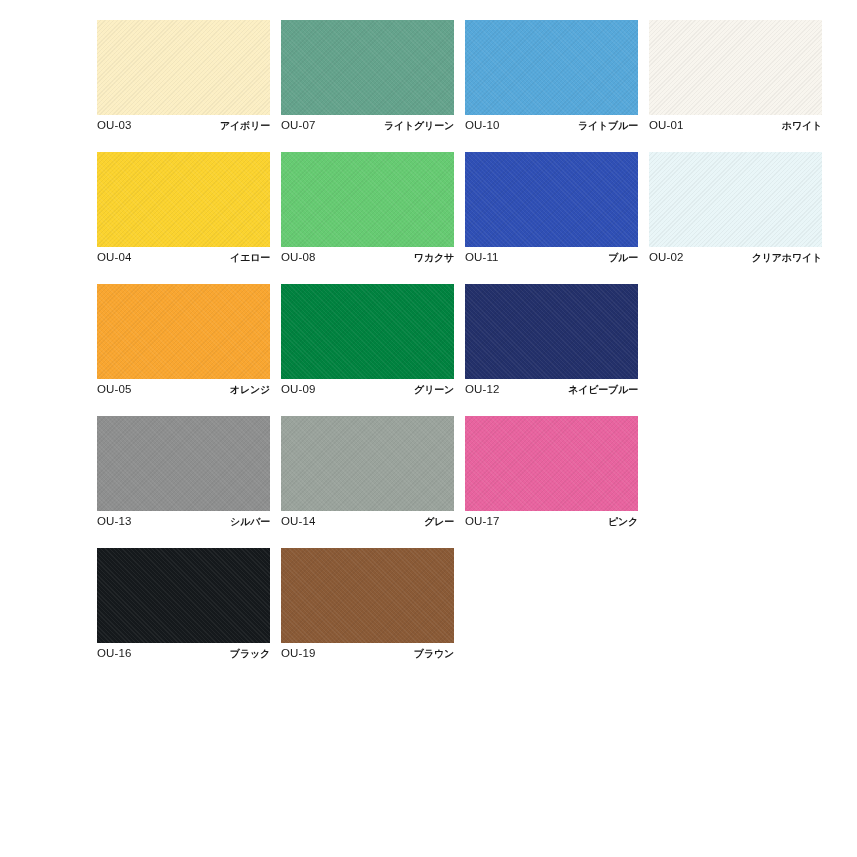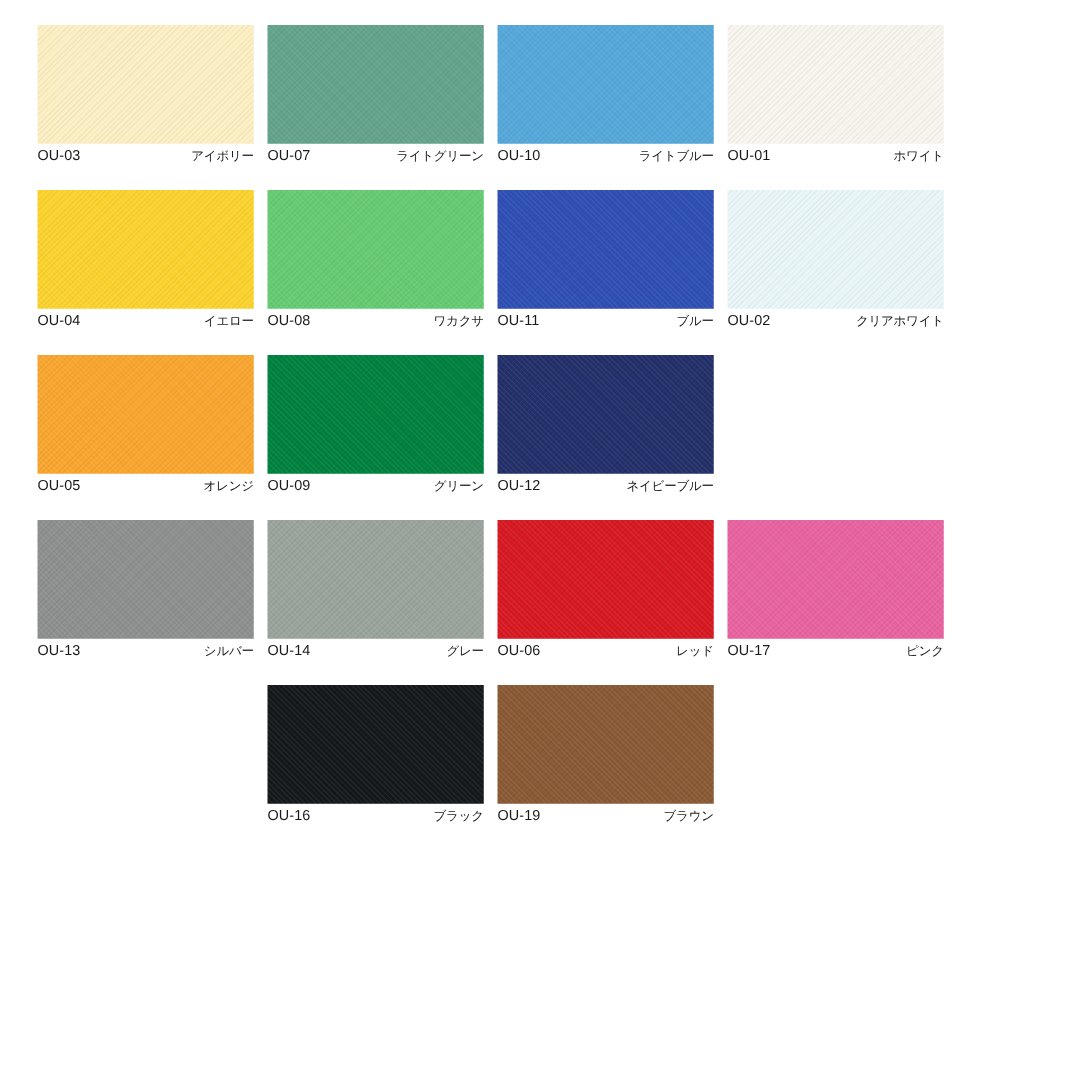--- a/index.html
+++ b/index.html
@@ -12,21 +12,21 @@
     height: 857px;
     font-family: "Liberation Sans", "DejaVu Sans", sans-serif;
     -webkit-font-smoothing: antialiased;
   }
 
   #swatch-board {
     position: relative;
     width: 857px;
     height: 857px;
     box-sizing: border-box;
-    padding: 20px 60px 0 30px;
+    padding: 20px 60px 0 97px;
   }
 
   .swatch-grid {
     display: grid;
     grid-template-columns: repeat(4, 173px);
     column-gap: 11px;
     row-gap: 24px;
     align-content: start;
   }
 
@@ -71,21 +71,21 @@
     font-size: 11.5px;
     color: #1a1a1a;
     letter-spacing: 0.1px;
     line-height: 13px;
   }
   .swatch-name {
     font-size: 10px;
     color: #1a1a1a;
     line-height: 13px;
     letter-spacing: -0.2px;
-    font-weight: 400;
+    font-weight: 700;
   }
 </style>
 </head>
 <body>
 
 <div id="swatch-board">
   <div class="swatch-grid">
       <div class="swatch-cell">
         <div class="swatch-chip" style="background: rgb(252, 239, 196);"></div>
         <div class="swatch-caption">
@@ -172,27 +172,20 @@
         </div>
       </div>
       <div class="swatch-cell">
         <div class="swatch-chip" style="background: rgb(154, 163, 156);"></div>
         <div class="swatch-caption">
           <span class="swatch-code">OU-14</span>
           <span class="swatch-name">グレー</span>
         </div>
       </div>
       <div class="swatch-cell">
-        <div class="swatch-chip" style="background: rgb(215, 25, 35);"></div>
-        <div class="swatch-caption">
-          <span class="swatch-code">OU-06</span>
-          <span class="swatch-name">レッド</span>
-        </div>
-      </div>
-      <div class="swatch-cell">
         <div class="swatch-chip" style="background: rgb(232, 99, 159);"></div>
         <div class="swatch-caption">
           <span class="swatch-code">OU-17</span>
           <span class="swatch-name">ピンク</span>
         </div>
       </div>
       <div class="swatch-cell is-empty"></div>
       <div class="swatch-cell">
         <div class="swatch-chip" style="background: rgb(21, 25, 28);"></div>
         <div class="swatch-caption">

